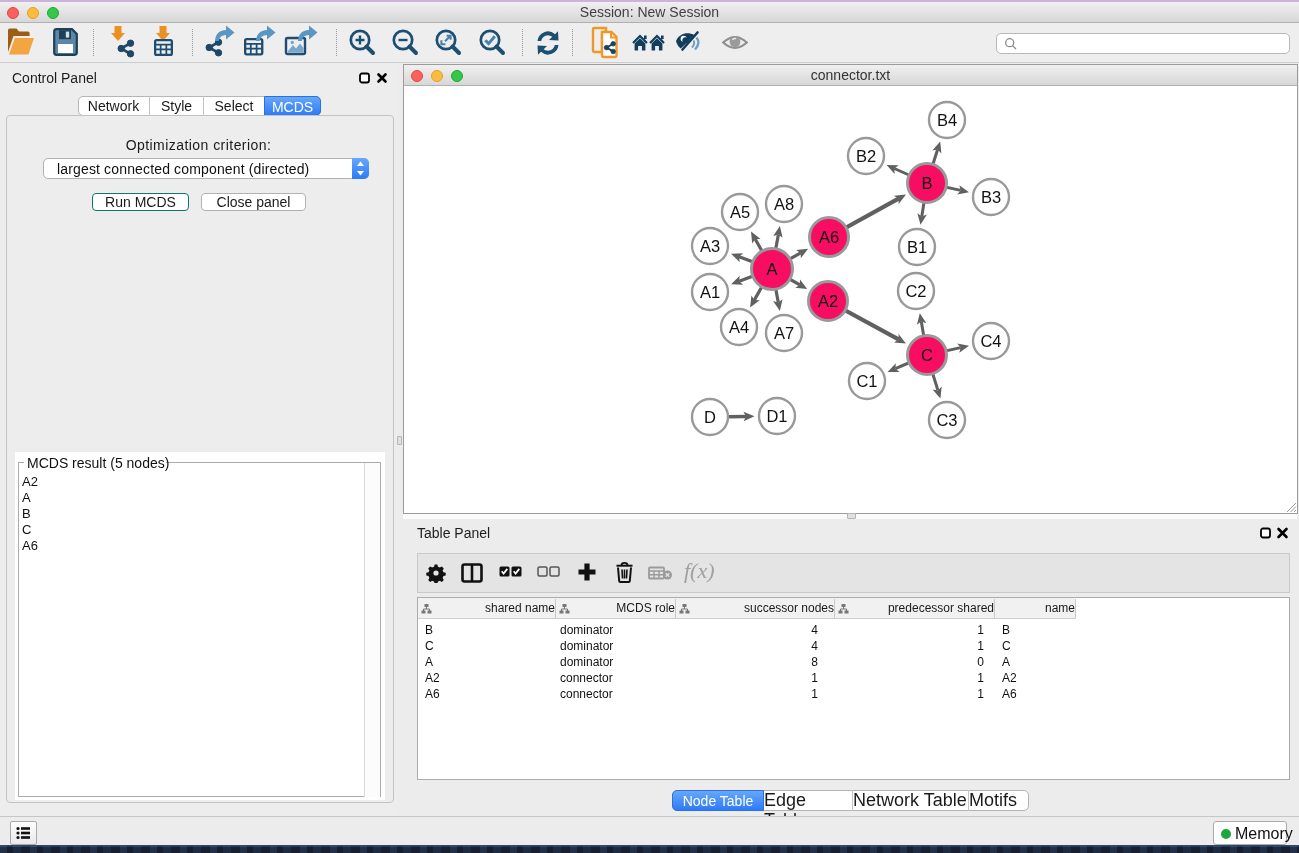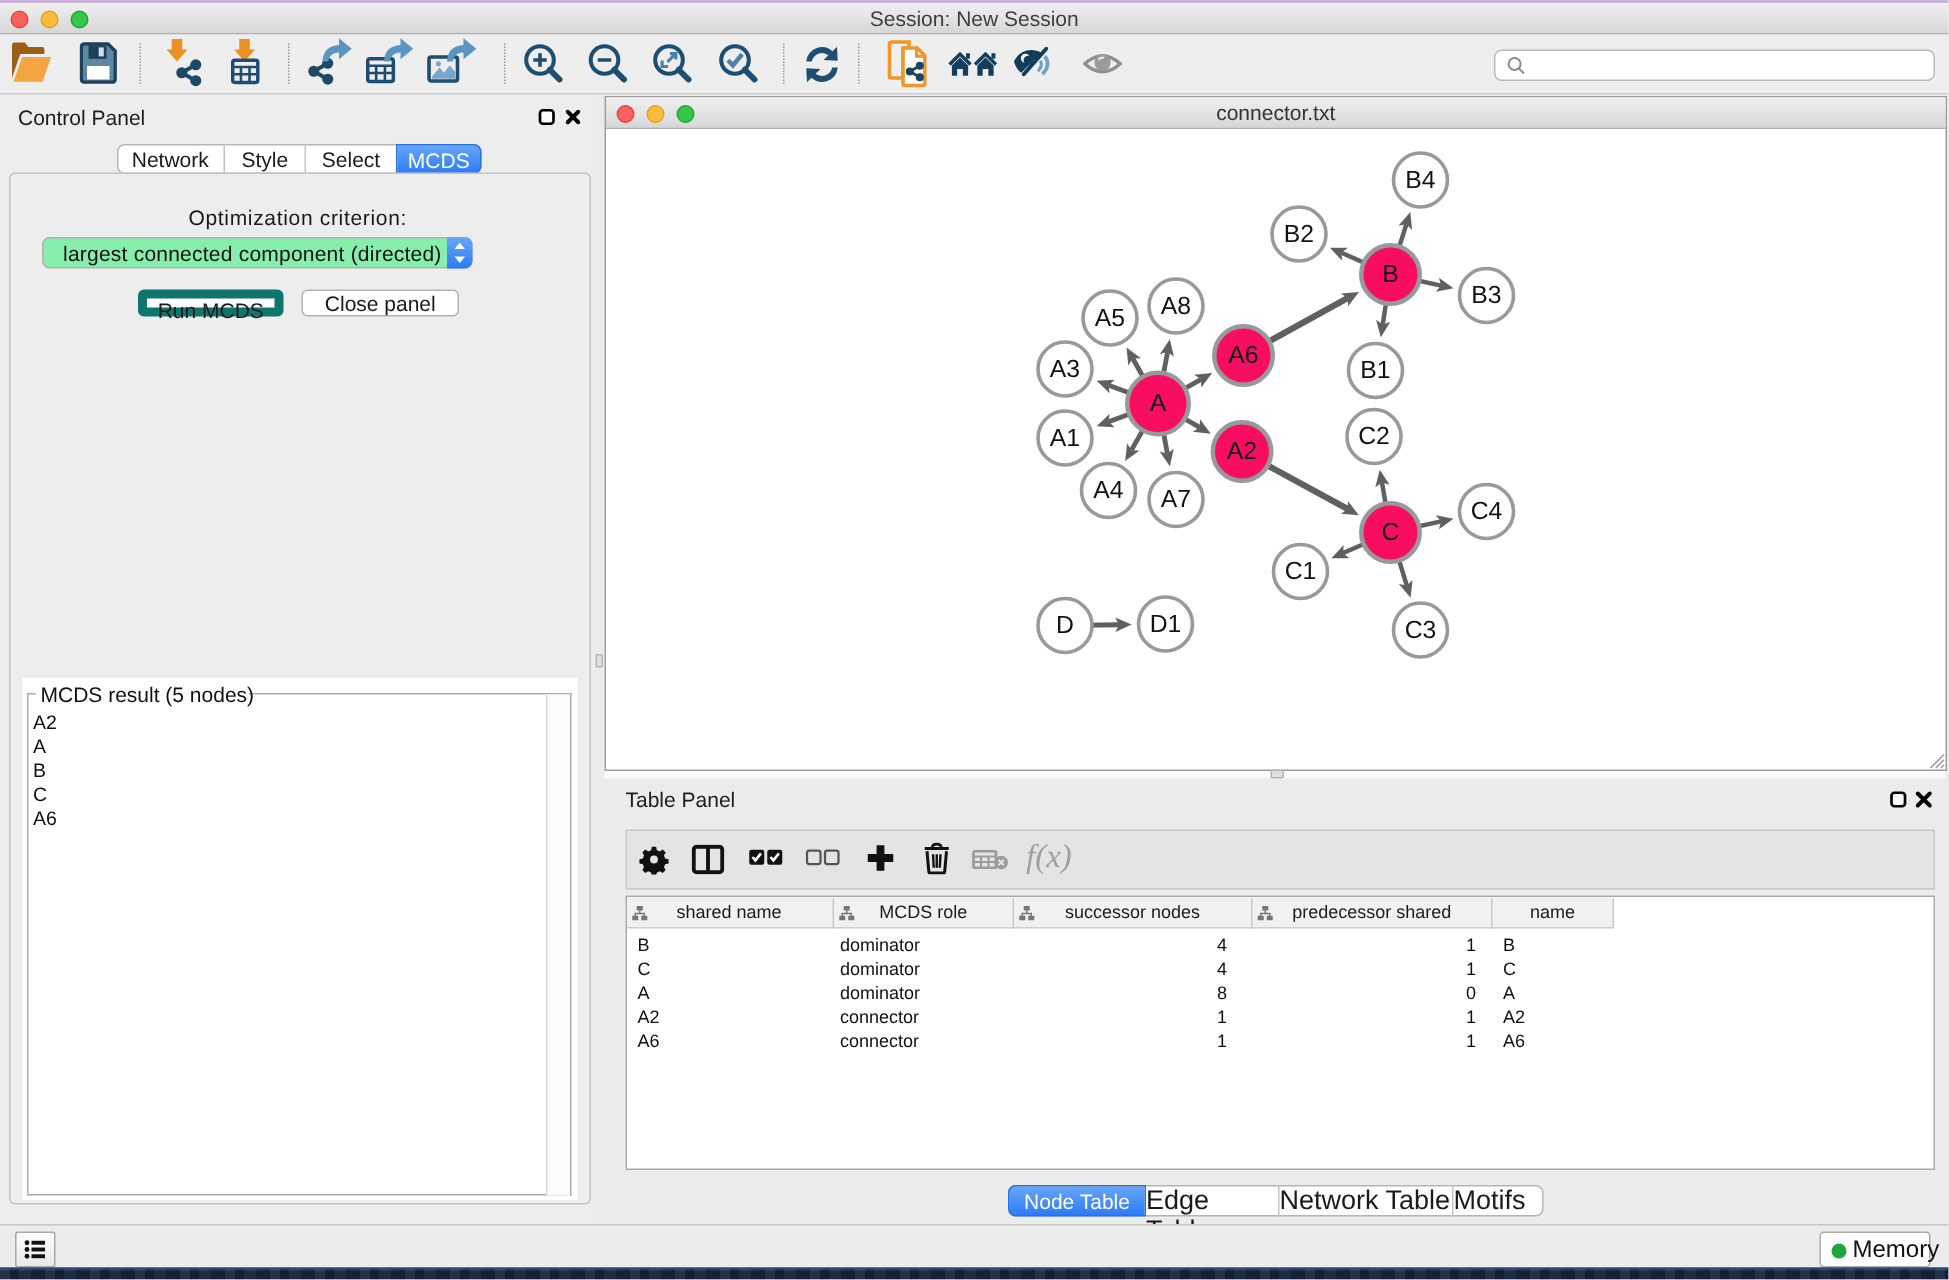--- a/index.html
+++ b/index.html
@@ -20,21 +20,21 @@
 <div class="abs" style="left:0;top:23px;width:1299px;height:40px;background:#eeeeee;border-bottom:1px solid #cdcdcd"></div>
 <div class="abs" id="toolbaricons" style="left:0;top:23px;width:1299px;height:40px"></div>
 
 <div class="abs" style="left:996px;top:33px;width:294px;height:21px;background:#fff;border:1px solid #b9b9b9;border-radius:5px">
   <svg width="14" height="14" style="position:absolute;left:7px;top:3px" viewBox="0 0 14 14">
       <circle cx="5.7" cy="5.7" r="4" fill="none" stroke="#8a8a8a" stroke-width="1.3"></circle>
       <line x1="8.6" y1="8.6" x2="12" y2="12" stroke="#8a8a8a" stroke-width="1.3"></line>
     </svg>
 </div>
 <style>
-.hdrt{font-size:12px;color:#1a1a1a;text-align:center;line-height:21px}
+.hdrt{font-size:12px;color:#1a1a1a;text-align:right;line-height:21px}
 .hico{width:11px;height:12px}
 .rowt{font-size:12px;color:#111;line-height:16px}
 .segt{height:21px;font-size:18px;color:#1a1a1a;text-align:left;line-height:20px}
 </style>
 
 <svg class="abs" width="0" height="0">
     <defs>
 <g id="hier">
         <rect x="3.5" y="1" width="4" height="3" fill="#777"></rect>
         <path d="M5.5 4 L5.5 6 M2.5 8 L2.5 6 L8.5 6 L8.5 8" stroke="#777" fill="none" stroke-width="1"></path>
@@ -163,30 +163,30 @@
 
 <div class="abs" style="left:78px;top:96px;width:243px;height:20px;background:#fff;border:1px solid #b6b6b6;border-radius:5px"></div>
 <div class="abs" style="left:78px;top:96px;width:72px;height:20px;font-size:14px;color:#1a1a1a;text-align:center;line-height:20px;border-right:1px solid #c4c4c4">Network</div>
 <div class="abs" style="left:150px;top:96px;width:54px;height:20px;font-size:14px;color:#1a1a1a;text-align:center;line-height:20px;border-right:1px solid #c4c4c4">Style</div>
 <div class="abs" style="left:204px;top:96px;width:60px;height:28px;font-size:14px;color:#1a1a1a;text-align:center;line-height:20px">Select</div>
 <div class="abs" style="left:264px;top:96px;width:57px;height:20px;font-size:14px;color:#fff;text-align:center;line-height:20px;background:linear-gradient(#66a7f8,#2d7bf7);border-radius:0 5px 5px 0;border:1px solid #2a71e0">MCDS</div>
 
 <div class="abs" style="left:6px;top:115px;width:388px;height:688px;border:1px solid #c3c3c3;border-radius:4px;background:#ededed"></div>
 <div class="abs" style="left:0;top:137px;width:397px;text-align:center;font-size:14px;letter-spacing:0.45px;color:#1a1a1a">Optimization criterion:</div>
 
-<div class="abs" style="left:28px;top:158px;width:287px;height:21px;background:#86efac;border:1px solid #b2b2b2;border-radius:5px">
+<div class="abs" style="left:43px;top:158px;width:326px;height:21px;background:#ffffff;border:1px solid #b2b2b2;border-radius:5px">
   <div style="position:absolute;left:13px;top:0;font-size:14px;letter-spacing:0.15px;line-height:20px;color:#111">largest connected component (directed)</div>
   <div style="position:absolute;right:-1px;top:-1px;width:17px;height:21px;background:linear-gradient(#68a8f8,#2c7af6);border-radius:0 5px 5px 0">
     <svg width="17" height="21" viewBox="0 0 17 21">
         <path d="M8.5 3.6 L12 8 H5 Z" fill="#fff"></path>
         <path d="M8.5 17.4 L12 13 H5 Z" fill="#fff"></path>
       </svg>
   </div>
 </div>
-<div class="abs" style="left:92px;top:193px;width:97px;height:18px;background:#fff;border:6px solid #0f766e;border-radius:4px;font-size:14px;text-align:center;line-height:16px;color:#1a1a1a">Run MCDS</div>
+<div class="abs" style="left:92px;top:193px;width:97px;height:18px;background:#fff;border:1px solid #0f766e;border-radius:4px;font-size:14px;text-align:center;line-height:16px;color:#1a1a1a">Run MCDS</div>
 <div class="abs" style="left:201px;top:193px;width:105px;height:18px;background:#fff;border:1px solid #b2b2b2;border-radius:4px;font-size:14px;text-align:center;line-height:16px;color:#1a1a1a">Close panel</div>
 
 <div class="abs" style="left:15px;top:452px;width:370px;height:348px;background:#fff"></div>
 <div class="abs" style="left:18px;top:462px;width:363px;height:335px;border:1px solid #ababab;border-top:none"></div>
 <div class="abs" style="left:18px;top:462px;width:6px;height:1px;background:#ababab"></div>
 <div class="abs" style="left:166px;top:462px;width:215px;height:1px;background:#ababab"></div>
 <div class="abs" style="left:27px;top:455px;font-size:14px;color:#111">MCDS result (5 nodes)</div>
 <div class="abs" style="left:364px;top:463px;width:16px;height:334px;background:#fcfcfc;border-left:1px solid #d8d8d8"></div>
 <div class="abs" style="left:22px;top:474px;font-size:13px;color:#111;line-height:16px">A2<br>A<br>B<br>C<br>A6</div>
 

